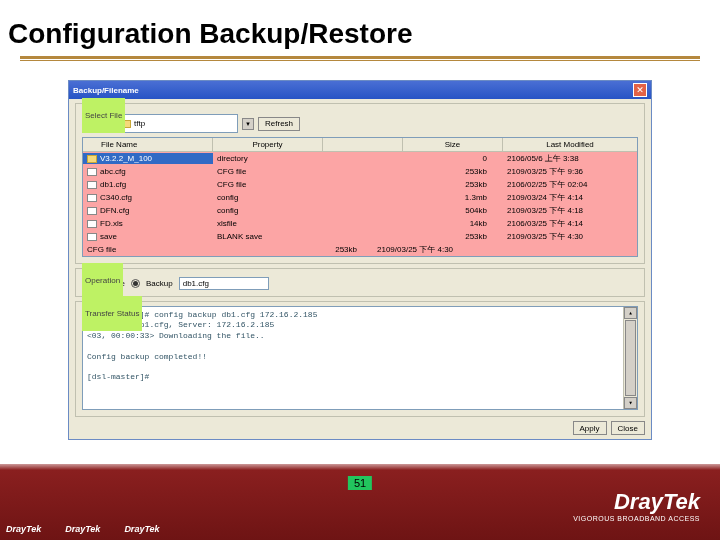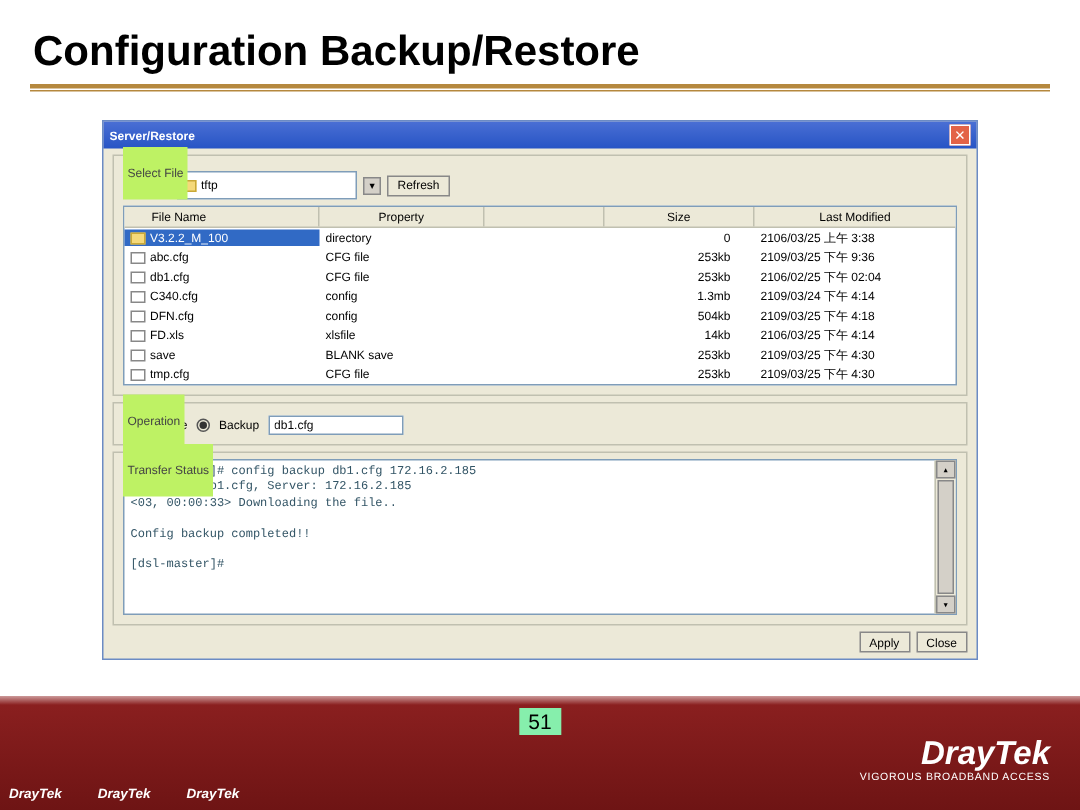--- a/index.html
+++ b/index.html
@@ -1,35 +1,35 @@
 <!DOCTYPE html>
 <html><head>
 <meta charset="utf-8">
 <style>
   * { box-sizing: border-box; margin: 0; padding: 0; }
   body { width: 720px; height: 540px; background: #fff; font-family: Arial, sans-serif; overflow: hidden; position: relative; }
   .slide { width: 720px; height: 540px; position: relative; }
-  .title { font-size: 28px; font-weight: bold; color: #000; padding: 18px 0 4px 22px; }
+  .title { font-size: 28px; font-weight: bold; color: #000; padding: 18px 0 4px 8px; }
   .title-underline { height: 3px; background: #b5883e; margin: 2px 20px 0 20px; }
   .title-underline2 { height: 1px; background: #b5883e; margin: 1px 20px 0 20px; }
   .window { position: absolute; left: 68px; top: 80px; width: 584px; border: 1px solid #6b8bc4; background: #ece9d8; font-size: 8px; }
   .titlebar { background: linear-gradient(#4a6fd4, #2754c5); color: #fff; height: 18px; display: flex; align-items: center; padding: 0 4px; justify-content: space-between; }
   .titlebar-text { font-size: 8px; font-weight: bold; }
   .closebtn { width: 14px; height: 14px; background: #e36247; border: 1px solid #fff; display: flex; align-items: center; justify-content: center; color: #fff; font-size: 9px; line-height: 1; cursor: pointer; }
   .panel { padding: 4px 6px; }
   .groupbox { border: 1px solid #c0c0b0; margin-bottom: 4px; padding: 4px 6px 6px 6px; position: relative; background: #ece9d8; }
   .grouplabel { position: absolute; top: -6px; left: 6px; background: #bef264; padding: 13px 3px; font-size: 8px; color: #444; }
   .dirrow { display: flex; align-items: center; gap: 4px; margin: 6px 0 4px 0; }
   .dirlabel { font-size: 8px; color: #333; }
   .dirselect { display: flex; align-items: center; border: 1px solid #7f9db9; background: #fff; height: 19px; width: 120px; padding: 0 2px; }
   .foldericon { width: 10px; height: 8px; background: #f5d97a; border: 1px solid #c9a837; margin-right: 3px; }
   .dirtext { font-size: 8px; flex: 1; }
   .dropbtn { width: 12px; height: 12px; background: #d4d0c8; border: 1px solid #888; display: flex; align-items: center; justify-content: center; font-size: 7px; cursor: pointer; }
   .btn { background: #ece9d8; border: 1px solid #888; padding: 1px 6px; font-size: 8px; cursor: pointer; height: 14px; }
-  .filelist { border: 1px solid #7f9db9; background: #ffffff; }
+  .filelist { border: 1px solid #7f9db9; background: #fca5a5; }
   .fheader { display: flex; background: #ece9d8; border-bottom: 1px solid #c0c0b0; }
   .fheader > div { border-right: 1px solid #c0c0b0; padding: 2px 4px; font-size: 8px; text-align: center; }
   .col-name { width: 130px; text-align: left !important; padding-left: 18px !important; }
   .col-prop { width: 110px; }
   .col-none { width: 80px; }
   .col-size { width: 100px; }
   .col-mod { flex: 1; border-right: none !important; }
   .frow { display: flex; font-size: 8px; align-items: center; }
   .frow > div { padding: 1px 4px; }
   .ficon { width: 10px; height: 8px; display: inline-block; margin-right: 3px; vertical-align: middle; }
@@ -45,36 +45,36 @@
   .statusbox { border: 1px solid #7f9db9; background: #fff; height: 104px; display: flex; font-family: "Courier New", monospace; font-size: 8px; }
   .statustext { flex: 1; padding: 3px 4px; color: #356; white-space: pre-line; line-height: 1.3; }
   .scrollbar { width: 14px; background: #ece9d8; border-left: 1px solid #c0c0b0; display: flex; flex-direction: column; }
   .sbtn { height: 12px; background: #d4d0c8; border: 1px solid #888; font-size: 7px; display: flex; align-items: center; justify-content: center; cursor: pointer; }
   .sthumb { flex: 1; background: #d4d0c8; border: 1px solid #888; margin: 1px; }
   .btnrow { display: flex; justify-content: flex-end; gap: 4px; margin-top: 4px; }
   .footer-band { position: absolute; left: 0; bottom: 0; width: 720px; height: 70px; background: linear-gradient(#8a1f1f 0%, #6e1414 100%); }
   .footer-band::before { content:""; position: absolute; top: -6px; left: 0; width: 720px; height: 6px; background: linear-gradient(#c99, #8a1f1f); }
   .logo-strip { position: absolute; bottom: 6px; left: 6px; display: flex; gap: 24px; }
   .smalllogo { color: #fff; font-size: 9px; font-style: italic; font-weight: bold; }
-  .pagenum { position: absolute; bottom: 50px; left: 50%; transform: translateX(-50%); font-size: 14px; color: #000; background: #86efac; padding: 1px 6px; }
+  .pagenum { position: absolute; bottom: 50px; left: 50%; transform: translateX(-50%); font-size: 11px; color: #000; background: #22c55e; padding: 1px 6px; }
   .biglogo { position: absolute; right: 20px; bottom: 18px; text-align: right; }
   .biglogo .dt { color: #fff; font-size: 22px; font-weight: bold; font-style: italic; }
   .biglogo .tag { color: #fff; font-size: 7px; letter-spacing: 0.5px; }
 </style>
 </head>
 <body>
 
 <div class="slide">
   <div class="title">Configuration Backup/Restore</div>
   <div class="title-underline"></div>
   <div class="title-underline2"></div>
 
   <div class="window">
     <div class="titlebar">
-      <span class="titlebar-text">Server/Restore</span>
+      <span class="titlebar-text">Backup/Filename</span>
       <span class="closebtn">✕</span>
     </div>
     <div class="panel">
 
       <div class="groupbox">
         <span class="grouplabel">Select File</span>
         <div class="dirrow">
           <span class="dirlabel">Directory</span>
           <div class="dirselect">
             <span class="foldericon"></span>
@@ -90,21 +90,21 @@
             <div class="col-none"></div>
             <div class="col-size">Size</div>
             <div class="col-mod">Last Modified</div>
           </div>
           <div id="filerows">
               <div class="frow sel">
                 <div class="col-name"><span class="ficon folder"></span>V3.2.2_M_100</div>
                 <div class="col-prop">directory</div>
                 <div class="col-none"></div>
                 <div class="col-size">0</div>
-                <div class="col-mod">2106/03/25 上午 3:38</div>
+                <div class="col-mod">2106/05/6 上午 3:38</div>
               </div>
               <div class="frow">
                 <div class="col-name"><span class="ficon file"></span>abc.cfg</div>
                 <div class="col-prop">CFG file</div>
                 <div class="col-none"></div>
                 <div class="col-size">253kb</div>
                 <div class="col-mod">2109/03/25 下午 9:36</div>
               </div>
               <div class="frow">
                 <div class="col-name"><span class="ficon file"></span>db1.cfg</div>
@@ -135,21 +135,20 @@
                 <div class="col-mod">2106/03/25 下午 4:14</div>
               </div>
               <div class="frow">
                 <div class="col-name"><span class="ficon file"></span>save</div>
                 <div class="col-prop">BLANK save</div>
                 <div class="col-none"></div>
                 <div class="col-size">253kb</div>
                 <div class="col-mod">2109/03/25 下午 4:30</div>
               </div>
               <div class="frow">
-                <div class="col-name"><span class="ficon file"></span>tmp.cfg</div>
                 <div class="col-prop">CFG file</div>
                 <div class="col-none"></div>
                 <div class="col-size">253kb</div>
                 <div class="col-mod">2109/03/25 下午 4:30</div>
               </div>
             </div>
         </div>
       </div>
 
       <div class="groupbox">

